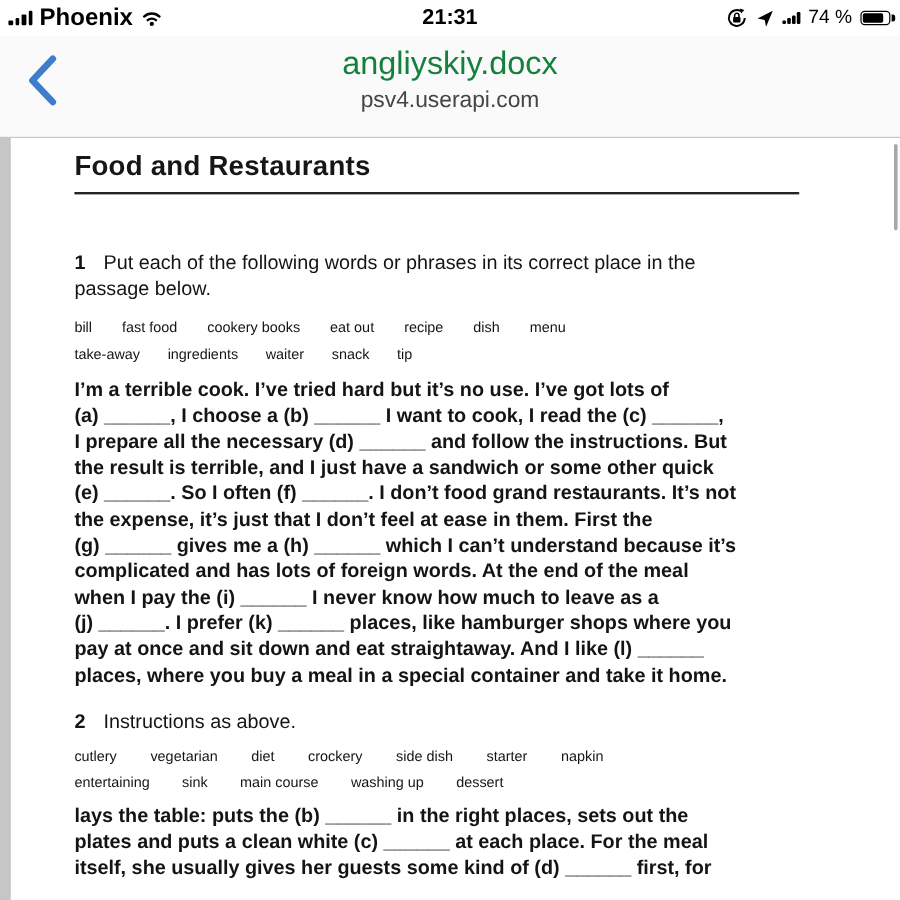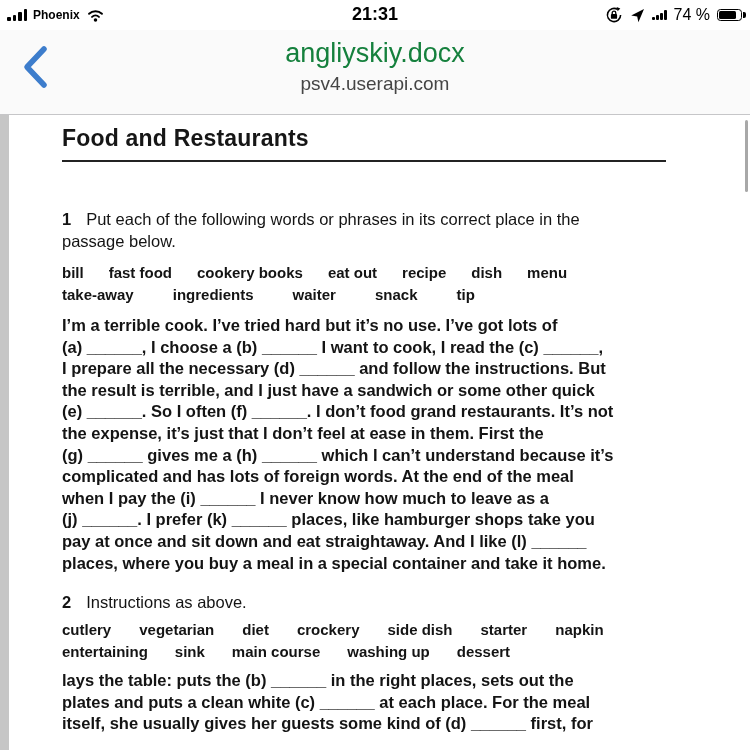--- a/index.html
+++ b/index.html
@@ -3,21 +3,21 @@
 <meta charset="utf-8">
 <style>
   * { margin:0; padding:0; box-sizing:border-box; }
   html,body { width:750px; height:750px; }
   body { font-family:"Liberation Sans", sans-serif; background:#fff; }
   .screen { position:relative; width:750px; height:750px; background:#fff; overflow:hidden; }
 
   
   .status-bar { position:relative; height:30px; background:#fff; display:flex; align-items:center; justify-content:space-between; padding:0 8px 0 7px; }
   .sb-left { display:flex; align-items:center; gap:6px; }
-  .carrier { font-size:12px; font-weight:700; color:#000; }
+  .carrier { font-size:20px; font-weight:700; color:#000; }
   .sb-time { position:absolute; left:50%; top:4px; transform:translateX(-50%); font-size:18px; font-weight:600; color:#000; }
   .sb-right { display:flex; align-items:center; gap:7px; }
   .batt-text { font-size:16px; font-weight:500; color:#000; }
 
   .sig-bars { display:inline-flex; align-items:flex-end; gap:2px; height:12px; }
   .sig-bars i { display:block; width:3.5px; background:#000; border-radius:1px; }
   .sig-bars i:nth-child(1){height:4px;} .sig-bars i:nth-child(2){height:6.5px;}
   .sig-bars i:nth-child(3){height:9px;} .sig-bars i:nth-child(4){height:12px;}
   .sig-bars.small { height:10px; gap:1.5px; }
   .sig-bars.small i { width:2.5px; }
@@ -39,23 +39,23 @@
   .page-edge { position:absolute; left:0; top:0; width:9px; height:635px; background:#c6c6c6; }
   .scrollbar { position:absolute; right:2px; top:5px; width:3px; height:72px; background:#a8a8a8; border-radius:2px; }
 
   .doc-title { font-size:23px; font-weight:700; letter-spacing:0.2px; color:#161616; }
   .title-rule { width:604px; height:0; border:none; border-top:2.5px solid #232323; margin-top:8px; }
 
   .ex-heading { margin-top:46px; font-size:16.5px; line-height:22px; white-space:nowrap; }
   .ex-num { font-weight:700; display:inline-block; margin-right:15px; }
   .ex-heading-cont { font-size:16.5px; line-height:22px; white-space:nowrap; }
 
-  .word-bank { margin-top:10px; font-size:15px; line-height:22px;font-weight:bold; }
+  .word-bank { margin-top:10px; font-size:12px; line-height:22px; }
   .word-row { display:flex; white-space:nowrap; }
-  .word-row.r1a { gap:25px; } .word-row.r2a { gap:39px; }
+  .word-row.r1a { gap:25px; } .word-row.r2a { gap:23px; }
   .word-row.r1b { gap:28px; } .word-row.r2b { gap:27px; }
 
   .passage { margin-top:9px; font-size:16.5px;font-weight:bold; }
   .pline { line-height:21.6px; white-space:nowrap; }
 
   .ex2-heading { margin-top:17px; }
   .word-bank.wb2 { margin-top:6px; }
   .passage.p2 { margin-top:7px; }
 </style>
 </head>
@@ -145,21 +145,21 @@
     <div class="passage">
       <div class="pline">I’m a terrible cook. I’ve tried hard but it’s no use. I’ve got lots of</div>
       <div class="pline">(a) ______, I choose a (b) ______ I want to cook, I read the (c) ______,</div>
       <div class="pline">I prepare all the necessary (d) ______ and follow the instructions. But</div>
       <div class="pline">the result is terrible, and I just have a sandwich or some other quick</div>
       <div class="pline">(e) ______. So I often (f) ______. I don’t food grand restaurants. It’s not</div>
       <div class="pline">the expense, it’s just that I don’t feel at ease in them. First the</div>
       <div class="pline">(g) ______ gives me a (h) ______ which I can’t understand because it’s</div>
       <div class="pline">complicated and has lots of foreign words. At the end of the meal</div>
       <div class="pline">when I pay the (i) ______ I never know how much to leave as a</div>
-      <div class="pline">(j) ______. I prefer (k) ______ places, like hamburger shops take you</div>
+      <div class="pline">(j) ______. I prefer (k) ______ places, like hamburger shops where you</div>
       <div class="pline">pay at once and sit down and eat straightaway. And I like (l) ______</div>
       <div class="pline">places, where you buy a meal in a special container and take it home.</div>
     </div>
 
     <div class="ex-heading ex2-heading">
       <span class="ex-num">2</span><span>Instructions as above.</span>
     </div>
 
     <div class="word-bank wb2">
       <div class="word-row r1b">

